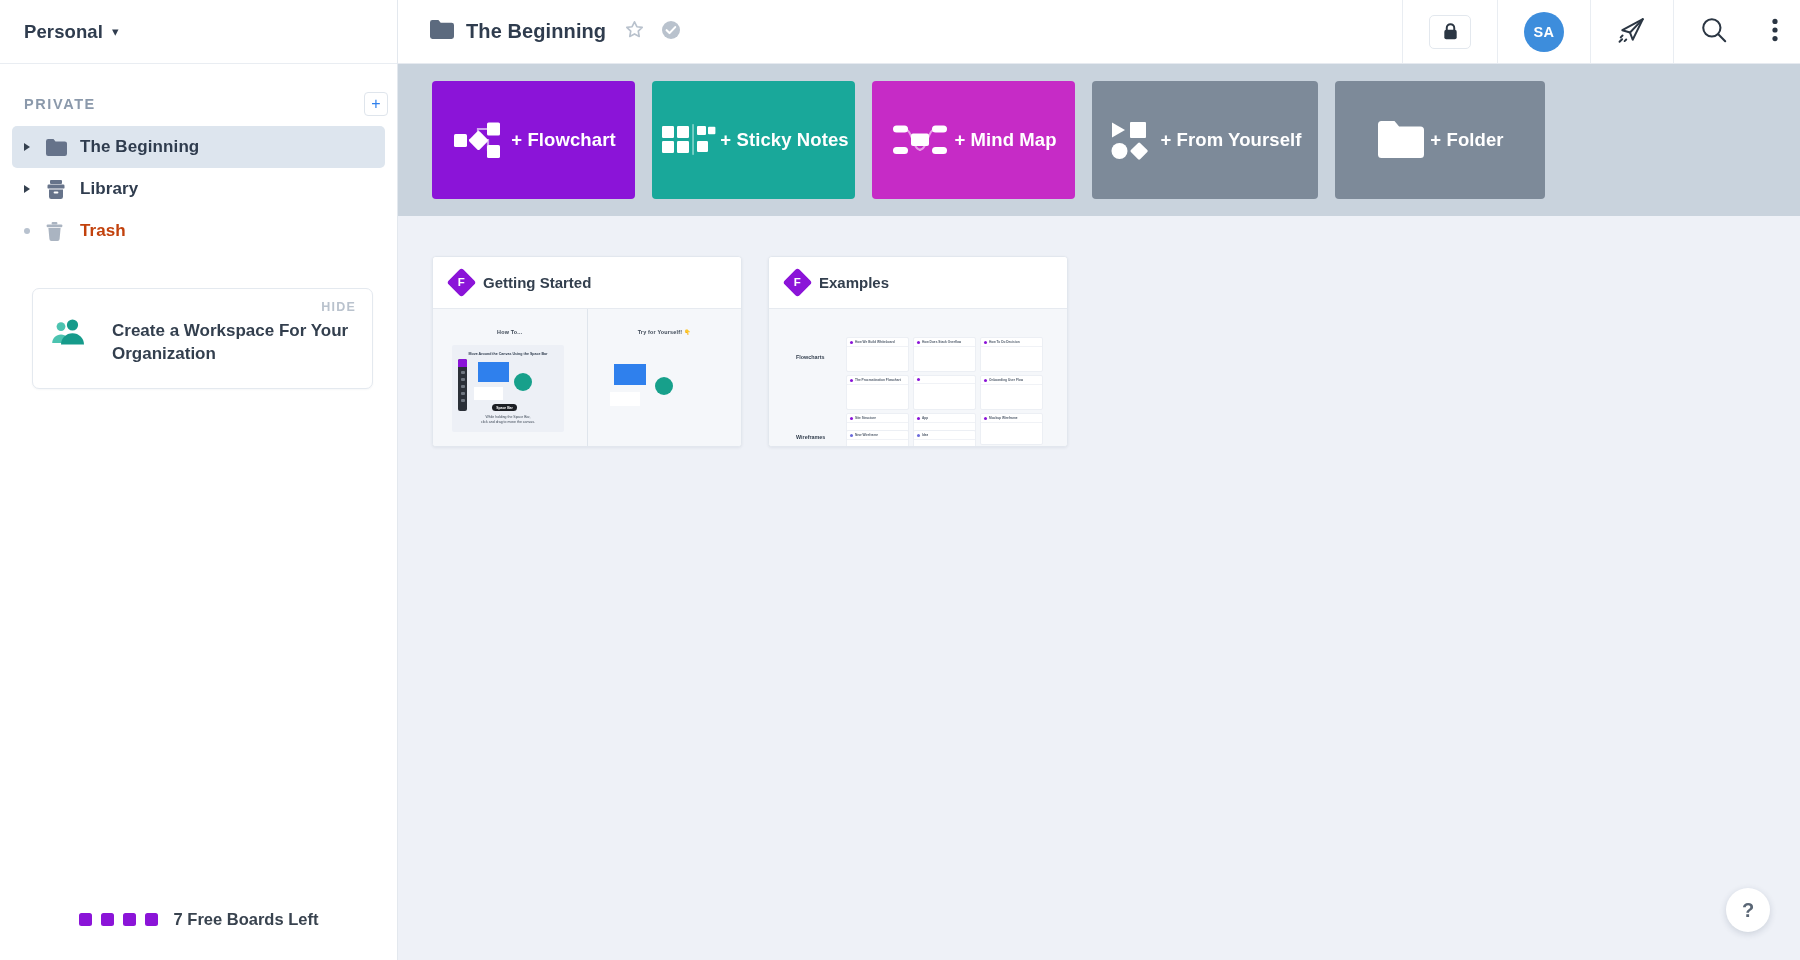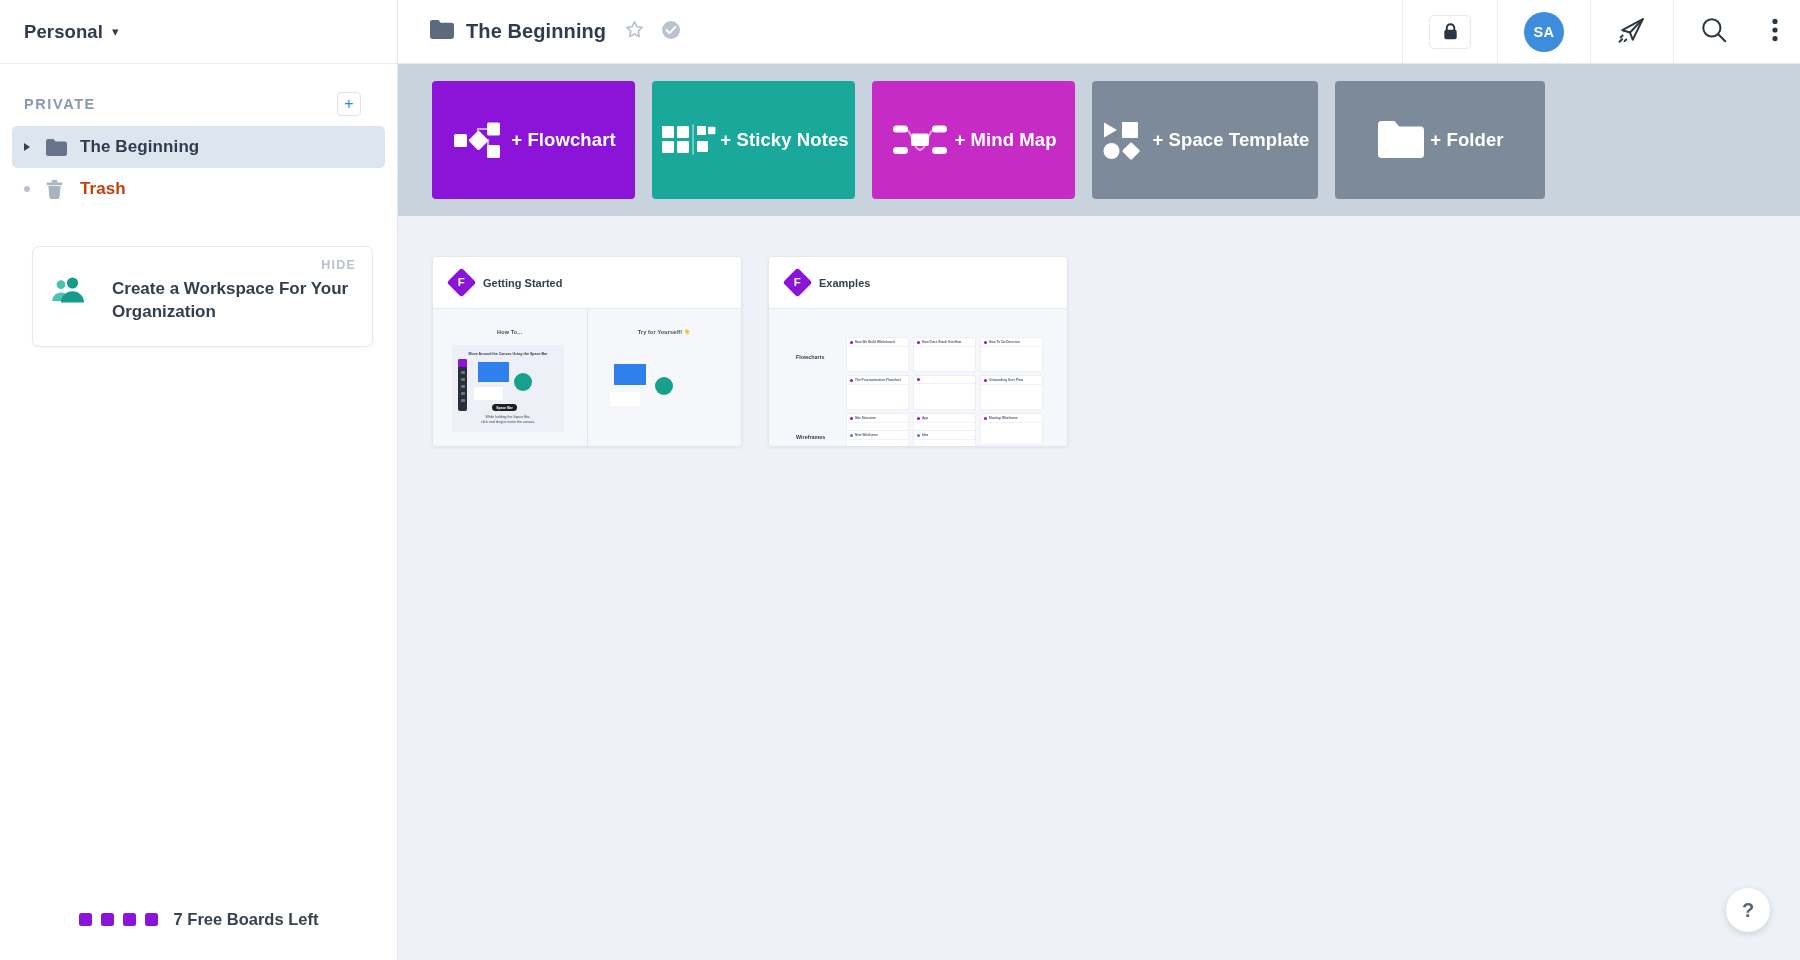--- a/index.html
+++ b/index.html
@@ -28,21 +28,21 @@
   }
   .ws-switch .label {
     font-size: 18.5px; font-weight: bold; color: #2f3c4e; letter-spacing: .1px;
   }
   .ws-switch .caret {
     margin-left: 9px; font-size: 13px; color: #2f3c4e; line-height: 1;
   }
 
   .private-row {
     display: flex; align-items: center; justify-content: space-between;
-    padding: 28px 36px 10px 24px;
+    padding: 28px 9px 10px 24px;
   }
   .private-title {
     font-size: 14.5px; font-weight: bold; color: #8b99ab; letter-spacing: 1.6px;
   }
   .add-btn {
     width: 24px; height: 24px; border: 1px solid #dfe5ec; border-radius: 4px;
     background: #fff; color: #2f80ed; font-size: 16px; line-height: 1;
     display: flex; align-items: center; justify-content: center; cursor: pointer;
   }
 
@@ -131,21 +131,21 @@
     background: #fff; border: 1px solid #e2e7ee; border-radius: 4px;
     box-shadow: 0 1px 3px rgba(25,45,75,.07);
     overflow: hidden;
   }
   .board.gs { width: 310px; }
   .board.ex { width: 300px; }
   .board-head {
     height: 52px; display: flex; align-items: center; gap: 11px;
     padding: 0 18px; border-bottom: 1px solid #e6eaf0; background: #fff;
   }
-  .board-title { font-size: 11px; font-weight: bold; color: #333f4e; }
+  .board-title { font-size: 15px; font-weight: bold; color: #333f4e; }
   .diamond {
     width: 21px; height: 21px; background: #8b14d8; transform: rotate(45deg);
     border-radius: 3px; display: flex; align-items: center; justify-content: center;
     flex: 0 0 21px;
   }
   .diamond span {
     transform: rotate(-45deg); color: #fff; font-size: 11.5px; font-weight: bold; line-height: 1;
   }
   .thumb { height: 137px; background: #f5f7fa; position: relative; overflow: hidden; }
 
@@ -212,20 +212,34 @@
             <i class="tri"></i>
           </span>
         <span class="t-icon">
           <svg width="21" height="17" viewBox="0 0 21 17">
               <path d="M0 2.2A2.2 2.2 0 012.2 0h5.3l2 2.4h9.3A2.2 2.2 0 0121 4.6v10.2A2.2 2.2 0 0118.8 17H2.2A2.2 2.2 0 010 14.8z" fill="#66738a"></path>
             </svg>
         </span>
         <span class="t-label">The Beginning</span>
       </div>
 
+      <div class="tree-item">
+        <span class="tw">
+            <i class="tri"></i>
+          </span>
+        <span class="t-icon">
+          <svg width="20" height="19" viewBox="0 0 20 19">
+            <rect x="4" y="0" width="12" height="4" rx="1" fill="#66738a"></rect>
+            <rect x="1.5" y="4.6" width="17" height="4" rx="1.2" fill="#66738a"></rect>
+            <path d="M3 9.6h14v7.2A2.2 2.2 0 0114.8 19H5.2A2.2 2.2 0 013 16.8z" fill="#66738a"></path>
+            <rect x="7.6" y="11.4" width="4.8" height="2" rx="1" fill="#ffffff"></rect>
+          </svg>
+        </span>
+        <span class="t-label">Library</span>
+      </div>
 
       <div class="tree-item">
         <span class="tw">
             <i class="dot"></i>
           </span>
         <span class="t-icon">
           <svg width="17" height="19" viewBox="0 0 17 19">
             <rect x="5.6" y="0" width="5.8" height="2.6" rx="1" fill="#aab4c1"></rect>
             <rect x="0.6" y="2.4" width="15.8" height="2.8" rx="1.2" fill="#aab4c1"></rect>
             <path d="M2.4 6h12.2l-1 11.1A2 2 0 0111.6 19H5.4a2 2 0 01-2-1.9z" fill="#aab4c1"></path>
@@ -374,21 +388,21 @@
 
       <div class="act" style="background:#7d8a99;width:226px;">
         <span class="ico">
           <svg width="48" height="44" viewBox="0 0 48 44">
             <path d="M4 4.5l13 7.5-13 7.5z" fill="#fff"></path>
             <rect x="22" y="4" width="16" height="16" rx="1" fill="#fff"></rect>
             <circle cx="11.5" cy="33" r="8" fill="#fff"></circle>
             <rect x="24.6" y="26.6" width="13" height="13" rx="1.4" fill="#fff" transform="rotate(45 31.1 33.1)"></rect>
           </svg>
         </span>
-        <span class="txt">+ Space Template</span>
+        <span class="txt">+ From Yourself</span>
       </div>
 
       <div class="act" style="background:#7d8a99;width:210px;">
         <span class="ico">
           <svg width="50" height="40" viewBox="0 0 50 40">
               <path d="M2 4.5A3.5 3.5 0 015.5 1h13l4.6 5.4h21.4A3.5 3.5 0 0148 9.9v24.6A3.5 3.5 0 0144.5 38h-39A3.5 3.5 0 012 34.5z" fill="#fff"></path>
             </svg>
         </span>
         <span class="txt">+ Folder</span>
       </div>

